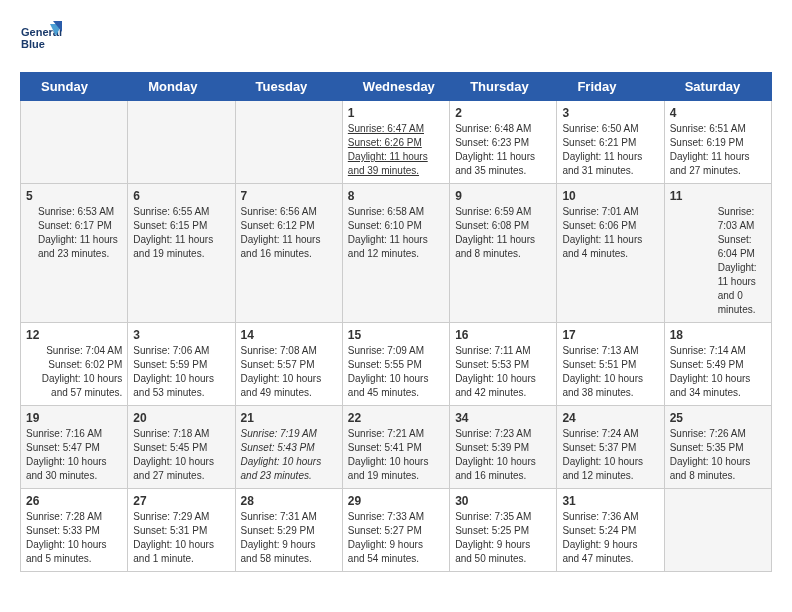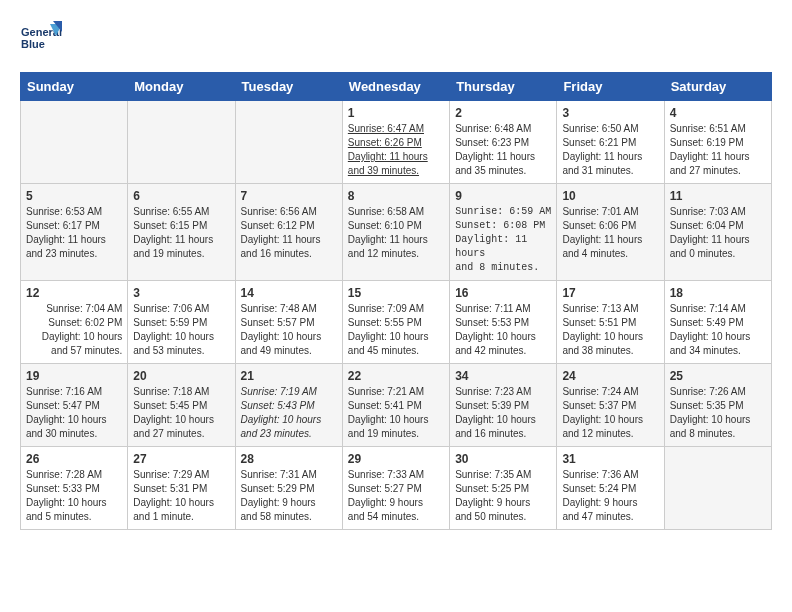--- a/index.html
+++ b/index.html
@@ -34,21 +34,21 @@
     }
     table {
       width: 100%;
       border-collapse: collapse;
       table-layout: fixed;
     }
     th {
       background-color: #2a5caa;
       color: #fff;
       text-align: left;
-      padding: 6px 6px;
+      padding: 6px 20px;
       font-size: 13px;
       font-weight: bold;
       border: 1px solid #2a5caa;
     }
     td {
       border: 1px solid #ccc;
       vertical-align: top;
       padding: 5px 5px;
       font-size: 10.5px;
       color: #333;
@@ -137,21 +137,21 @@
           <span class="day-number">4</span>
           <div class="day-info" style="white-space: pre-line;">Sunrise: 6:51 AM
 Sunset: 6:19 PM
 Daylight: 11 hours
 and 27 minutes.</div>
         </td>
       </tr>
       <tr class="row-shade">
         <td>
           <span class="day-number">5</span>
-          <div class="day-info" style="white-space: pre-line;">Sunrise: 6:53 AM
+          <div class="day-info" style="white-space: pre-line; margin-left: 12px;">Sunrise: 6:53 AM
 Sunset: 6:17 PM
 Daylight: 11 hours
 and 23 minutes.</div>
         </td>
         <td>
           <span class="day-number">6</span>
           <div class="day-info" style="white-space: pre-line;">Sunrise: 6:55 AM
 Sunset: 6:15 PM
 Daylight: 11 hours
 and 19 minutes.</div>
@@ -165,35 +165,35 @@
         </td>
         <td>
           <span class="day-number">8</span>
           <div class="day-info" style="white-space: pre-line;">Sunrise: 6:58 AM
 Sunset: 6:10 PM
 Daylight: 11 hours
 and 12 minutes.</div>
         </td>
         <td>
           <span class="day-number">9</span>
-          <div class="day-info" style="white-space: pre-line; font-family: Liberation Mono, monospace;">Sunrise: 6:59 AM
+          <div class="day-info" style="white-space: pre-line;">Sunrise: 6:59 AM
 Sunset: 6:08 PM
 Daylight: 11 hours
 and 8 minutes.</div>
         </td>
         <td>
           <span class="day-number">10</span>
           <div class="day-info" style="white-space: pre-line;">Sunrise: 7:01 AM
 Sunset: 6:06 PM
 Daylight: 11 hours
 and 4 minutes.</div>
         </td>
         <td>
           <span class="day-number">11</span>
-          <div class="day-info" style="white-space: pre-line;">Sunrise: 7:03 AM
+          <div class="day-info" style="white-space: pre-line; margin-left: 48px;">Sunrise: 7:03 AM
 Sunset: 6:04 PM
 Daylight: 11 hours
 and 0 minutes.</div>
         </td>
       </tr>
       <tr>
         <td>
           <span class="day-number">12</span>
           <div class="day-info" style="white-space: pre-line; text-align: right;">Sunrise: 7:04 AM
 Sunset: 6:02 PM
@@ -202,21 +202,21 @@
         </td>
         <td>
           <span class="day-number">3</span>
           <div class="day-info" style="white-space: pre-line;">Sunrise: 7:06 AM
 Sunset: 5:59 PM
 Daylight: 10 hours
 and 53 minutes.</div>
         </td>
         <td>
           <span class="day-number">14</span>
-          <div class="day-info" style="white-space: pre-line;">Sunrise: 7:48 AM
+          <div class="day-info" style="white-space: pre-line;">Sunrise: 7:08 AM
 Sunset: 5:57 PM
 Daylight: 10 hours
 and 49 minutes.</div>
         </td>
         <td>
           <span class="day-number">15</span>
           <div class="day-info" style="white-space: pre-line;">Sunrise: 7:09 AM
 Sunset: 5:55 PM
 Daylight: 10 hours
 and 45 minutes.</div>

